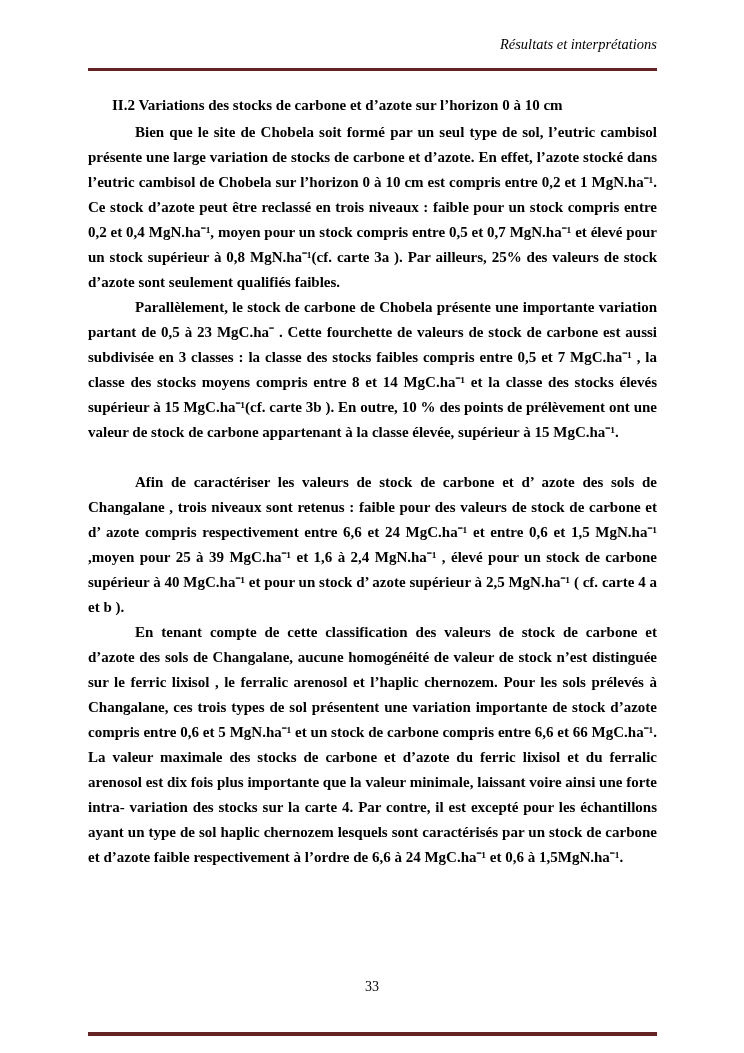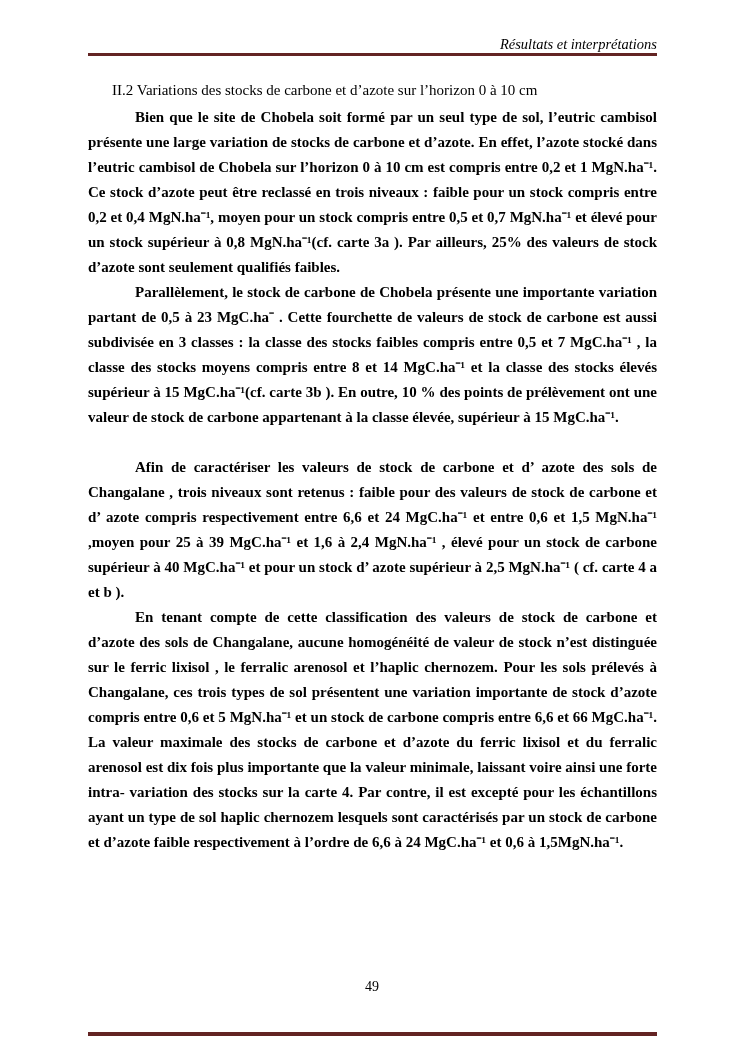--- a/index.html
+++ b/index.html
@@ -14,25 +14,25 @@
   }
   .page{
     position:absolute;inset:0;
     padding:36px 87px 0 88px;
     box-sizing:border-box;
   }
   .running-head{
     text-align:right;
     font-style:italic;
     font-size:14.5px;
-    padding-bottom:0;
+    padding-bottom:15px;
     border-bottom:3px solid var(--rule-color);
   }
   .section-heading{
-    font-weight:normal;
+    font-weight:bold;
     font-size:15px;
     margin:26px 0 6px 24px;
   }
   .body-text p{
     font-size:15px;
     line-height:25px;
     text-align:justify;
     text-indent:47px;
     margin:0;
     font-weight:bold;
@@ -65,15 +65,15 @@
 
   <div class="body-text">
     <p>Bien que le site de Chobela soit formé par un seul type de sol, l’eutric cambisol présente une large variation de stocks de carbone et d’azote. En effet, l’azote stocké dans l’eutric cambisol de Chobela sur l’horizon 0 à 10 cm est compris entre 0,2 et 1 MgN.ha⁻¹. Ce stock d’azote peut être reclassé en trois niveaux : faible pour un stock compris entre 0,2 et 0,4 MgN.ha⁻¹, moyen pour un stock compris entre 0,5 et 0,7 MgN.ha⁻¹ et élevé pour un stock supérieur à 0,8 MgN.ha⁻¹(cf. carte 3a ). Par ailleurs, 25% des valeurs de stock d’azote sont seulement qualifiés faibles.</p>
     <p>Parallèlement, le stock de carbone de Chobela présente une importante variation partant de 0,5 à 23 MgC.ha⁻ . Cette fourchette de valeurs de stock de carbone est aussi subdivisée en 3 classes : la classe des stocks faibles compris entre 0,5 et 7 MgC.ha⁻¹ , la classe des stocks moyens compris entre 8 et 14 MgC.ha⁻¹ et la classe des stocks élevés supérieur à 15 MgC.ha⁻¹(cf. carte 3b ). En outre, 10 % des points de prélèvement ont une valeur de stock de carbone appartenant à la classe élevée, supérieur à 15 MgC.ha⁻¹.</p>
     <p class="para-gap">Afin de caractériser les valeurs de stock de carbone et d’ azote des sols de Changalane , trois niveaux sont retenus : faible pour des valeurs de stock de carbone et d’ azote compris respectivement entre 6,6 et 24 MgC.ha⁻¹ et entre 0,6 et 1,5 MgN.ha⁻¹ ,moyen pour 25 à 39 MgC.ha⁻¹ et 1,6 à 2,4 MgN.ha⁻¹ , élevé pour un stock de carbone supérieur à 40 MgC.ha⁻¹ et pour un stock d’ azote supérieur à 2,5 MgN.ha⁻¹ ( cf. carte 4 a et b ).</p>
     <p>En tenant compte de cette classification des valeurs de stock de carbone et d’azote des sols de Changalane, aucune homogénéité de valeur de stock n’est distinguée sur le ferric lixisol , le ferralic arenosol et l’haplic chernozem. Pour les sols prélevés à Changalane, ces trois types de sol présentent une variation importante de stock d’azote compris entre 0,6 et 5 MgN.ha⁻¹ et un stock de carbone compris entre 6,6 et 66 MgC.ha⁻¹. La valeur maximale des stocks de carbone et d’azote du ferric lixisol et du ferralic arenosol est dix fois plus importante que la valeur minimale, laissant voire ainsi une forte intra- variation des stocks sur la carte 4. Par contre, il est excepté pour les échantillons ayant un type de sol haplic chernozem lesquels sont caractérisés par un stock de carbone et d’azote faible respectivement à l’ordre de 6,6 à 24 MgC.ha⁻¹ et 0,6 à 1,5MgN.ha⁻¹.</p>
   </div>
 
 </div>
 
-<div class="page-number">49</div>
+<div class="page-number">33</div>
 
 <div class="footer-rule"></div>
 
 </body></html>

